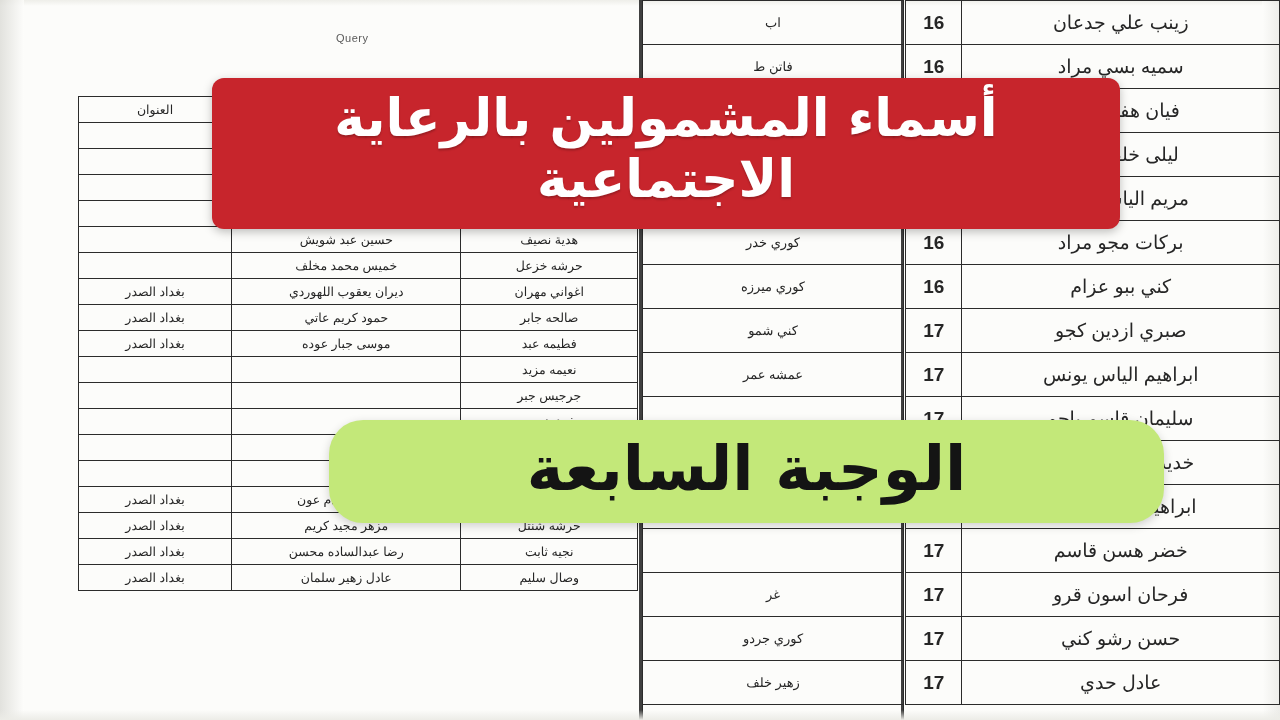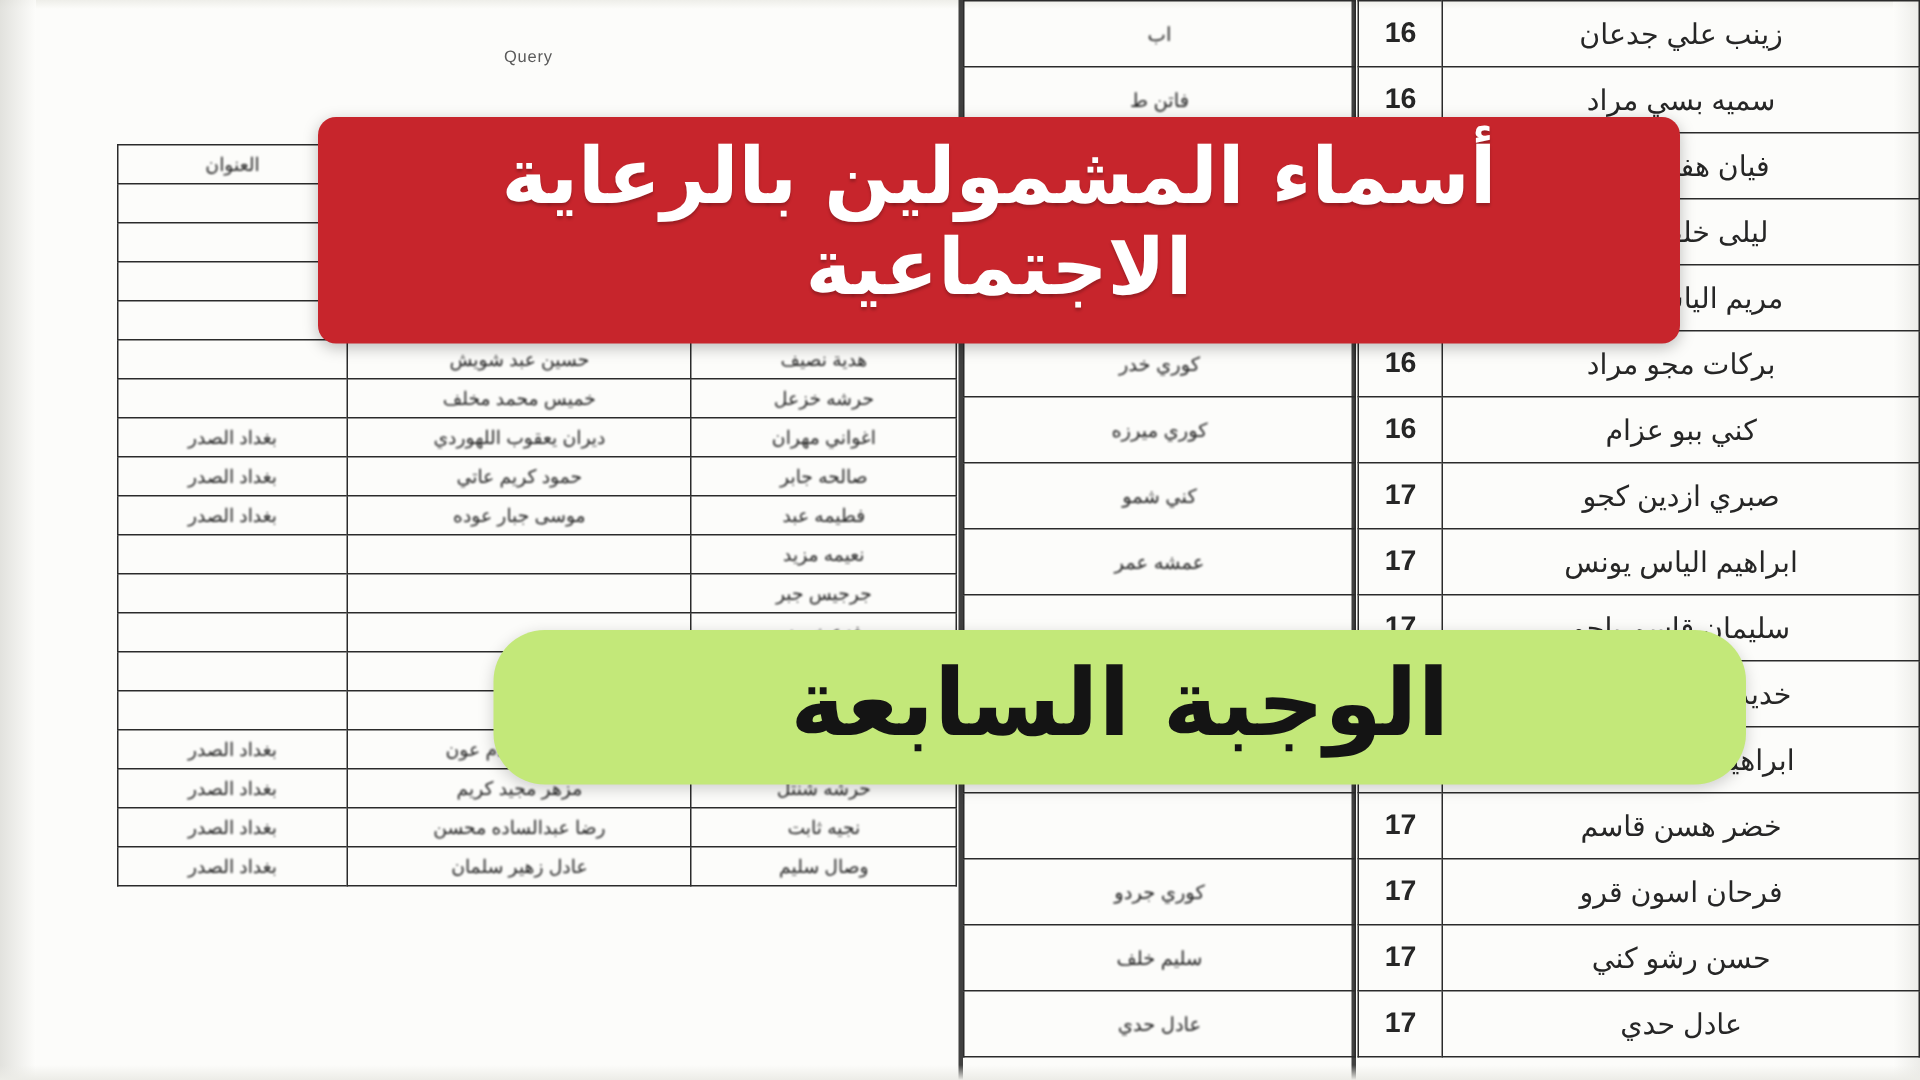--- a/index.html
+++ b/index.html
@@ -321,24 +321,27 @@
         <tr>
           <td class="blurry"></td>
         </tr>
         <tr>
           <td class="blurry"></td>
         </tr>
         <tr>
           <td class="blurry"></td>
         </tr>
         <tr>
+          <td class="blurry">غر</td>
+        </tr>
+        <tr>
           <td class="blurry">كوري جردو</td>
         </tr>
         <tr>
-          <td class="blurry">سليم خلف</td>
+          <td class="blurry">زهير خلف</td>
         </tr>
         <tr>
           <td class="blurry">عادل حدي</td>
         </tr>
       </tbody>
   </table>
 
   <table class="tbl" id="tbl-right">
     <tbody id="right-body">
         <tr>

